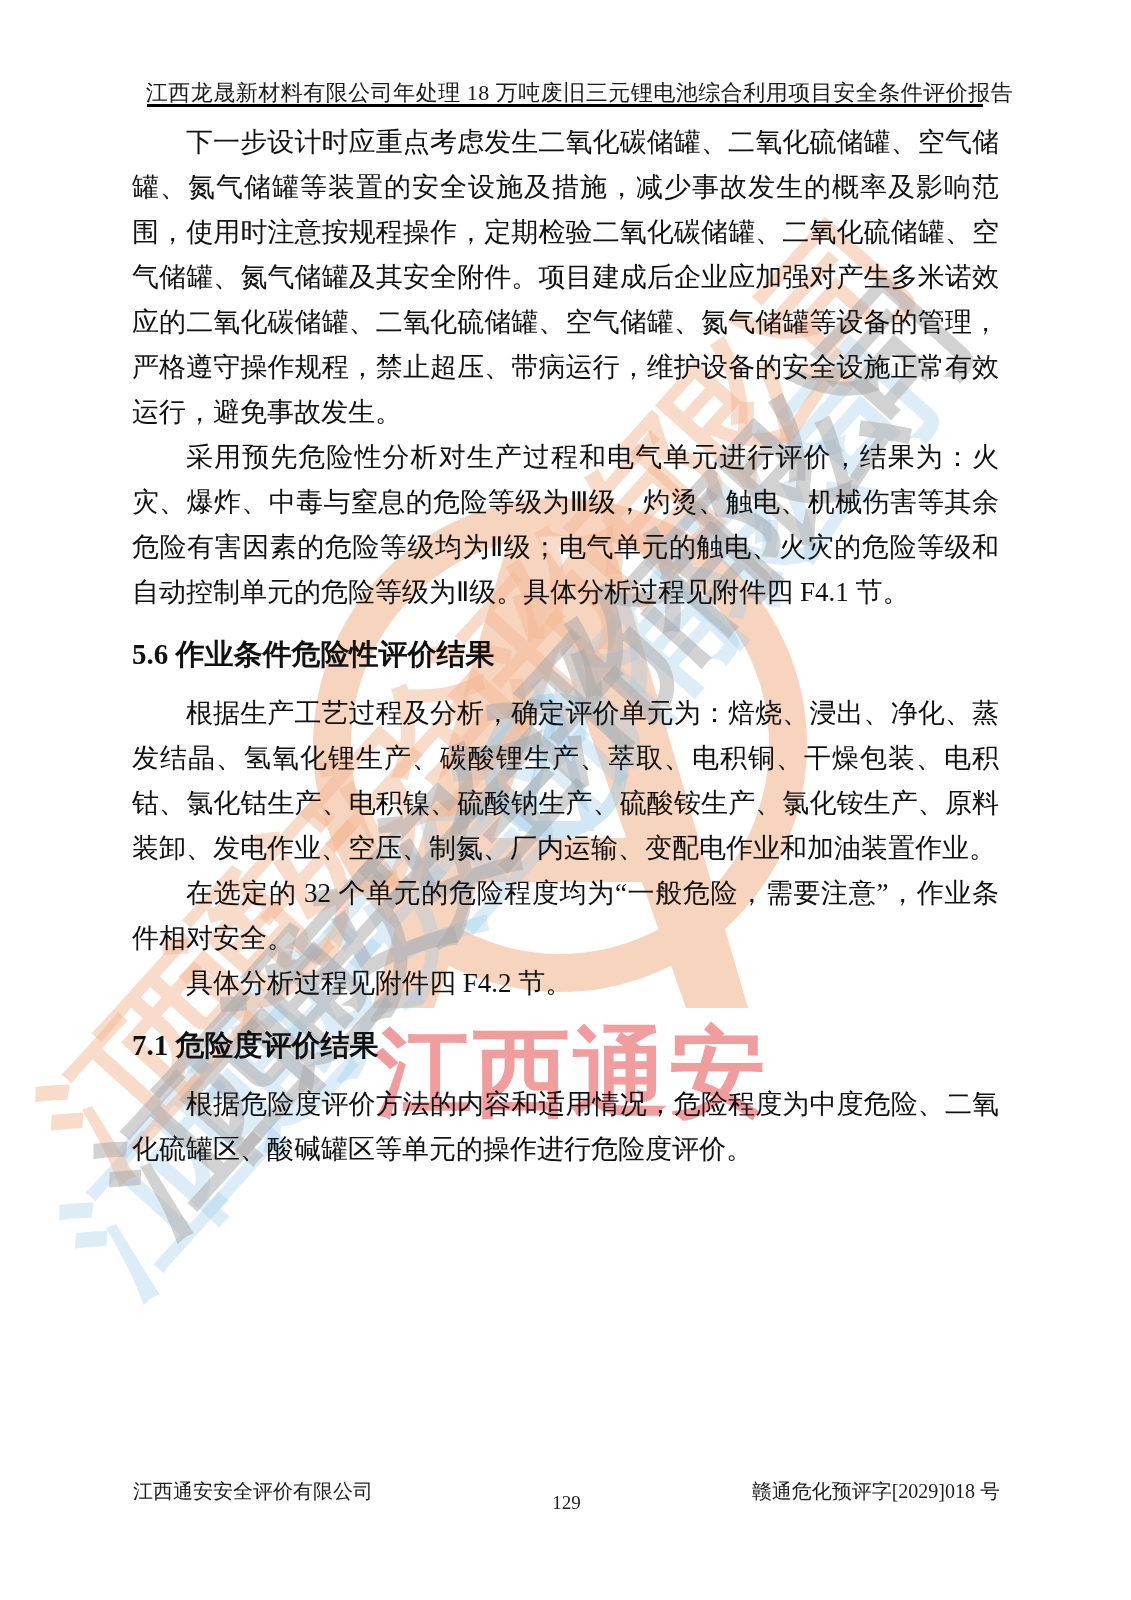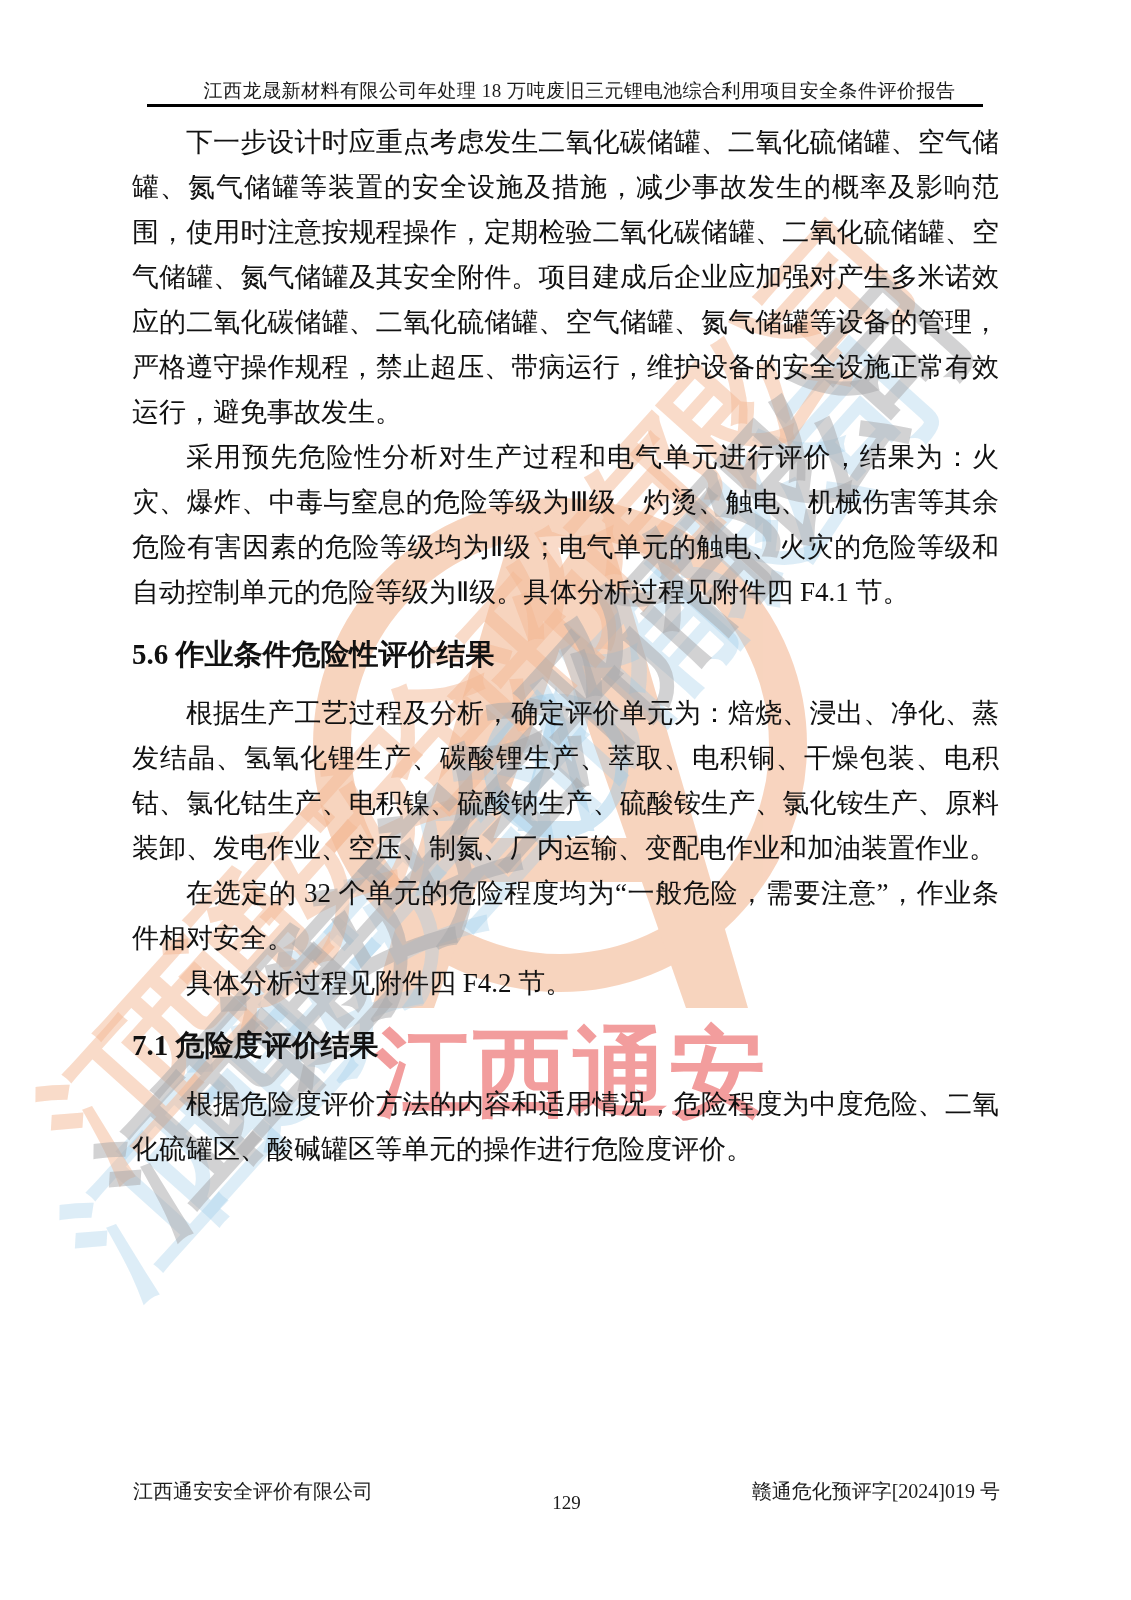--- a/index.html
+++ b/index.html
@@ -7,21 +7,21 @@
     position:relative;
     width:1131px;height:1600px;
     background:#ffffff;
     overflow:hidden;
     font-family:"Liberation Serif", serif;
     color:#111;
   }
   
   .header-title{
     position:absolute;top:78px;left:0;right:0;
-    text-align:center;font-size:19px;letter-spacing:0.5px;color:#1c1c1c;
+    text-align:center;font-size:22px;letter-spacing:0.5px;color:#1c1c1c;
     z-index:3;
     padding-left:28px;
   }
   .header-rule{
     position:absolute;top:104px;left:147px;width:836px;height:3px;
     background:#000;z-index:3;
   }
   
   .watermark{position:absolute;inset:0;z-index:1;pointer-events:none;}
   .wm-diag{
@@ -101,16 +101,16 @@
     <p>根据生产工艺过程及分析，确定评价单元为：焙烧、浸出、净化、蒸发结晶、氢氧化锂生产、碳酸锂生产、萃取、电积铜、干燥包装、电积钴、氯化钴生产、电积镍、硫酸钠生产、硫酸铵生产、氯化铵生产、原料装卸、发电作业、空压、制氮、厂内运输、变配电作业和加油装置作业。</p>
     <p>在选定的 32 个单元的危险程度均为“一般危险，需要注意”，作业条件相对安全。</p>
     <p>具体分析过程见附件四 F4.2 节。</p>
     <h2>7.1 危险度评价结果</h2>
     <p>根据危险度评价方法的内容和适用情况，危险程度为中度危险、二氧化硫罐区、酸碱罐区等单元的操作进行危险度评价。</p>
   </div>
 
   <div class="footer">
     <span class="f-left">江西通安安全评价有限公司</span>
     <span class="f-center">129</span>
-    <span class="f-right">赣通危化预评字[2024]019 号</span>
+    <span class="f-right">赣通危化预评字[2029]018 号</span>
   </div>
 
 </div>
 
 </body></html>

